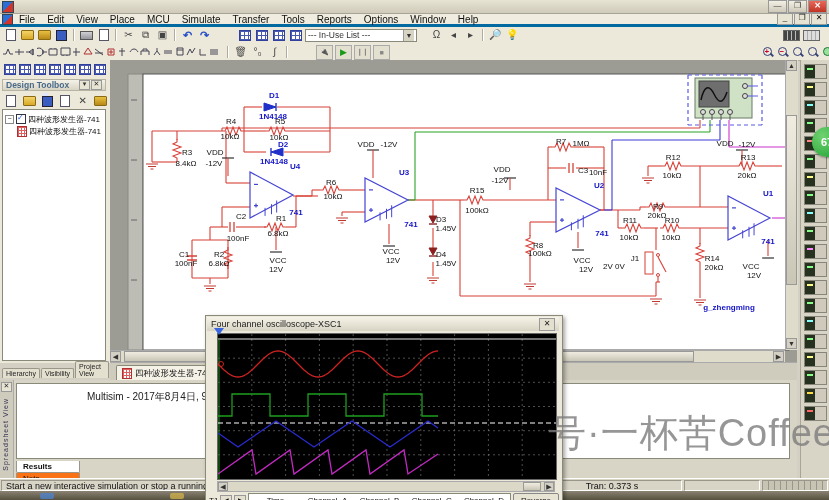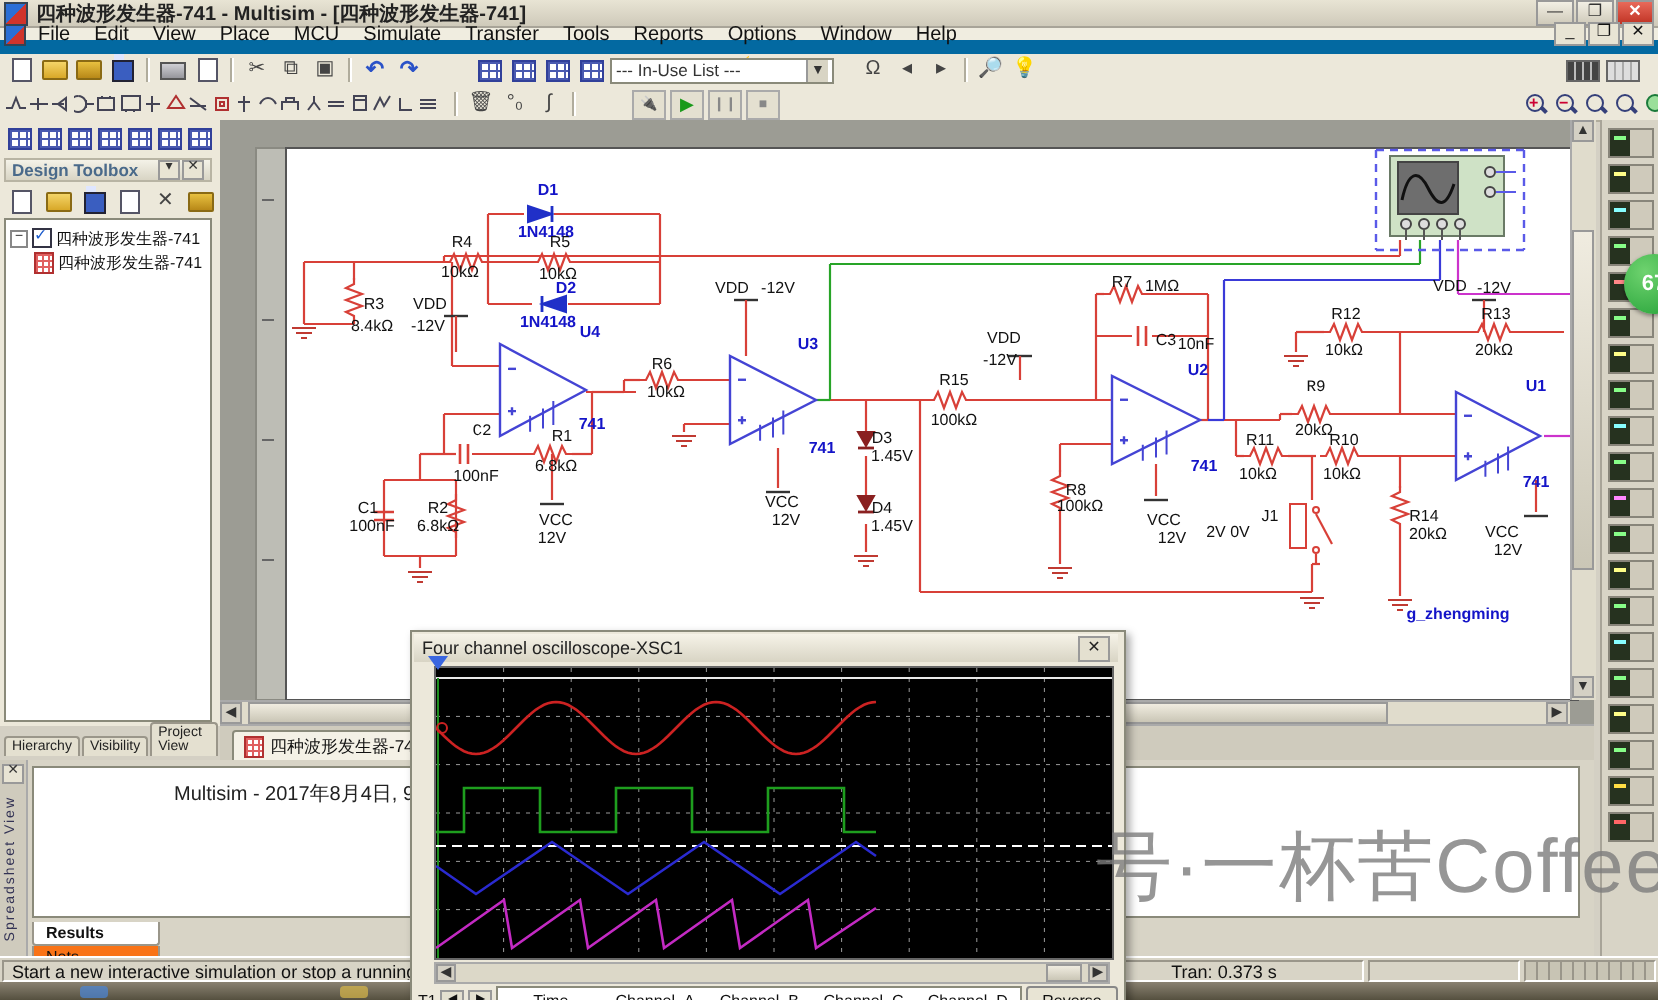--- a/index.html
+++ b/index.html
@@ -9,21 +9,21 @@
   
   #titlebar{left:0;top:0;width:829px;height:14px;background:linear-gradient(#e8e4d4,#cfcaba);
             display:flex;align-items:center;padding:0 2px;box-sizing:border-box;border-bottom:1px solid #a8a498;}
   #titlebar .ttext{font-size:10px;font-weight:bold;color:#222;margin-left:4px;white-space:nowrap;}
   .appicon{width:10px;height:10px;background:linear-gradient(135deg,#2a6fd6 50%,#d0342c 50%);border:1px solid #345;}
   .winbtns{margin-left:auto;display:flex;gap:1px;}
   .wbtn{width:17px;height:11px;background:linear-gradient(#f2efe4,#cfcaba);border:1px solid #999;
         font-size:8px;line-height:9px;text-align:center;color:#333;}
   .wbtn.close{background:linear-gradient(#e86a5a,#c03324);color:#fff;font-weight:bold;}
   #menubar{left:0;top:14px;width:829px;height:13px;background:#f0ede0;display:flex;align-items:center;
-           border-bottom:7px solid #0369a1;padding-left:2px;box-sizing:border-box;}
+           border-bottom:3px solid #0369a1;padding-left:2px;box-sizing:border-box;}
   .menu-item{font-size:10px;padding:0 6px;color:#111;}
   .mdi-btns{margin-left:auto;display:flex;gap:1px;padding-right:2px;}
   .mdibtn{width:14px;height:10px;background:#e8e4d4;border:1px solid #999;font-size:8px;line-height:8px;text-align:center;}
   
   #toolbar1{left:0;top:27px;width:829px;height:17px;background:#ece8da;border-bottom:1px solid #c4c0b0;}
   #toolbar2{left:0;top:44px;width:829px;height:16px;background:#ece8da;border-bottom:1px solid #b0ac9c;}
   .tgroup{position:absolute;top:1px;display:flex;align-items:center;height:14px;}
   .sep{width:1px;height:12px;background:#b0ac9c;border-right:1px solid #fff;margin:0 3px;}
   .tbtn{width:17px;height:14px;display:flex;align-items:center;justify-content:center;position:relative;}
   .tbtn svg{display:block;}
@@ -127,21 +127,20 @@
   #badge{left:812px;top:127px;width:30px;height:30px;border-radius:50%;background:radial-gradient(circle at 35% 30%,#6fd36f,#22a036);
          color:#fff;font-size:11px;font-weight:bold;text-align:center;line-height:30px;z-index:50;box-shadow:0 1px 2px rgba(0,0,0,.4);}
 </style>
 </head>
 <body>
 
 <div id="stage">
 
   <div class="abs" id="titlebar">
     <div class="appicon"></div>
-    <div class="ttext">四种波形发生器-741 - Multisim - [四种波形发生器-741]</div>
     <div class="winbtns">
       <div class="wbtn">—</div>
       <div class="wbtn">❐</div>
       <div class="wbtn close">✕</div>
     </div>
   </div>
 
   <div class="abs" id="menubar">
     <div class="appicon" style="width:9px;height:9px;"></div>
     <div id="menuitems" style="display:flex;">
@@ -668,21 +667,21 @@
         <div class="clabel k" style="left: 77px; top: 92px;">R3</div>
         <div class="clabel k" style="left: 76px; top: 103px;">8.4kΩ</div>
         <div class="clabel k" style="left: 105px; top: 92px;">VDD</div>
         <div class="clabel k" style="left: 104px; top: 103px;">-12V</div>
         <div class="clabel k" style="left: 256px; top: 84px;">VDD</div>
         <div class="clabel k" style="left: 279px; top: 84px;">-12V</div>
         <div class="clabel b" style="left: 294px; top: 112px;">U3</div>
         <div class="clabel k" style="left: 221px; top: 122px;">R6</div>
         <div class="clabel k" style="left: 223px; top: 136px;">10kΩ</div>
         <div class="clabel b" style="left: 186px; top: 152px;">741</div>
-        <div class="clabel k" style="left: 131px; top: 156px; font-family: Liberation Mono, monospace;">C2</div>
+        <div class="clabel k" style="left: 131px; top: 156px;">C2</div>
         <div class="clabel k" style="left: 128px; top: 178px;">100nF</div>
         <div class="clabel k" style="left: 171px; top: 158px;">R1</div>
         <div class="clabel k" style="left: 168px; top: 173px;">6.8kΩ</div>
         <div class="clabel k" style="left: 74px; top: 194px;">C1</div>
         <div class="clabel k" style="left: 76px; top: 203px;">100nF</div>
         <div class="clabel k" style="left: 109px; top: 194px;">R2</div>
         <div class="clabel k" style="left: 109px; top: 203px;">6.8kΩ</div>
         <div class="clabel k" style="left: 168px; top: 200px;">VCC</div>
         <div class="clabel k" style="left: 166px; top: 209px;">12V</div>
         <div class="clabel b" style="left: 301px; top: 164px;">741</div>
@@ -705,21 +704,21 @@
         <div class="clabel k" style="left: 428px; top: 185px;">R8</div>
         <div class="clabel k" style="left: 430px; top: 193px;">100kΩ</div>
         <div class="clabel k" style="left: 472px; top: 200px;">VCC</div>
         <div class="clabel k" style="left: 476px; top: 209px;">12V</div>
         <div class="clabel k" style="left: 615px; top: 83px;">VDD</div>
         <div class="clabel k" style="left: 637px; top: 84px;">-12V</div>
         <div class="clabel k" style="left: 563px; top: 97px;">R12</div>
         <div class="clabel k" style="left: 562px; top: 115px;">10kΩ</div>
         <div class="clabel k" style="left: 638px; top: 97px;">R13</div>
         <div class="clabel k" style="left: 637px; top: 115px;">20kΩ</div>
-        <div class="clabel k" style="left: 548px; top: 134px; font-family: Liberation Mono, monospace;">R9</div>
+        <div class="clabel k" style="left: 548px; top: 146px;">R9</div>
         <div class="clabel k" style="left: 547px; top: 155px;">20kΩ</div>
         <div class="clabel k" style="left: 520px; top: 160px;">R11</div>
         <div class="clabel k" style="left: 519px; top: 177px;">10kΩ</div>
         <div class="clabel k" style="left: 562px; top: 160px;">R10</div>
         <div class="clabel k" style="left: 561px; top: 177px;">10kΩ</div>
         <div class="clabel b" style="left: 658px; top: 133px;">U1</div>
         <div class="clabel b" style="left: 658px; top: 181px;">741</div>
         <div class="clabel k" style="left: 504px; top: 206px;">2V 0V</div>
         <div class="clabel k" style="left: 525px; top: 198px; text-align: center;">J1</div>
         <div class="clabel k" style="left: 602px; top: 198px;">R14</div>

